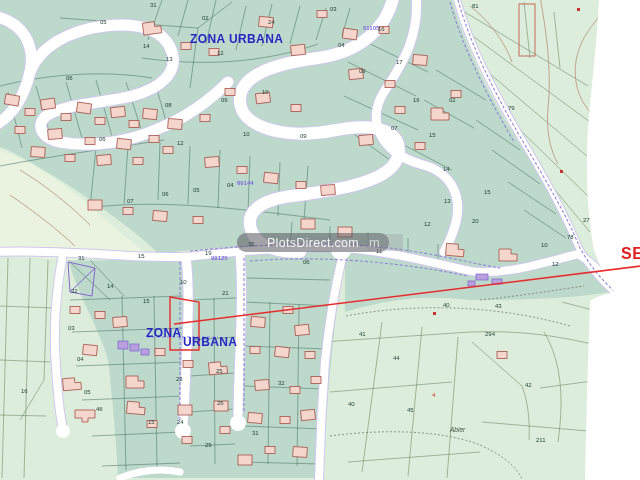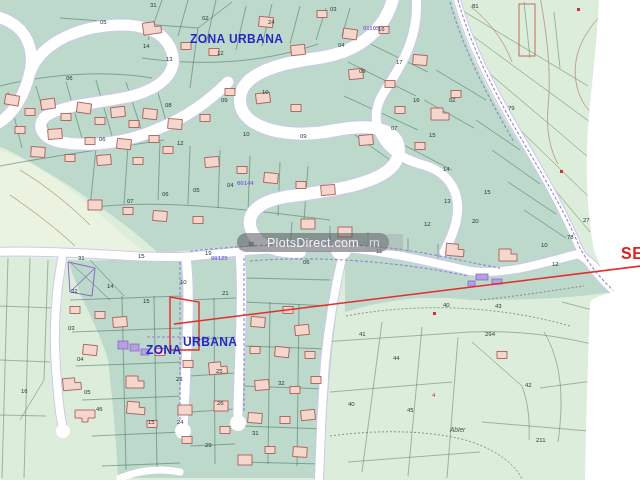--- a/index.html
+++ b/index.html
@@ -239,21 +239,21 @@
   <path fill="#ffffff" d="M640,0 L599,0 C596,60 588,110 587,150 C586,200 590,225 594,250 C600,268 608,282 614,292 C600,296 592,298 590,302 C588,360 586,420 585,480 L640,480 Z"></path>
 
   <g fill="none" stroke="#e82c2c">
     <path stroke-width="1.4" d="M170,297 L199,302 L199,350 L170,350 Z"></path>
     <path stroke-width="1.6" d="M174,324 L641,266"></path>
   </g>
 </svg>
 
 <div id="labels">
       <span class="k-zona" style="left: 190px; top: 33px;">ZONA URBANA</span>
-      <span class="k-zona" style="left: 146px; top: 344px;">ZONA</span>
+      <span class="k-zona" style="left: 146px; top: 327px;">ZONA</span>
       <span class="k-zona" style="left: 183px; top: 336px;">URBANA</span>
       <span class="k-code" style="left: 211px; top: 255px;">99125</span>
       <span class="k-code" style="left: 363px; top: 25px;">01105</span>
       <span class="k-code" style="left: 237px; top: 180px;">60144</span>
       <span class="k-abier" style="left: 450px; top: 427px;">Abier</span>
       <span class="k-n" style="left: 100px; top: 19px;">05</span>
       <span class="k-n" style="left: 66px; top: 75px;">06</span>
       <span class="k-n" style="left: 150px; top: 2px;">31</span>
       <span class="k-n" style="left: 202px; top: 15px;">02</span>
       <span class="k-n" style="left: 268px; top: 19px;">24</span>

